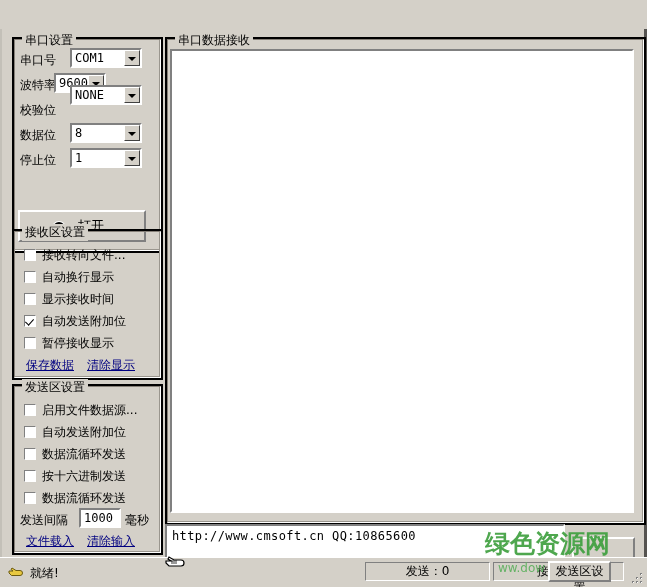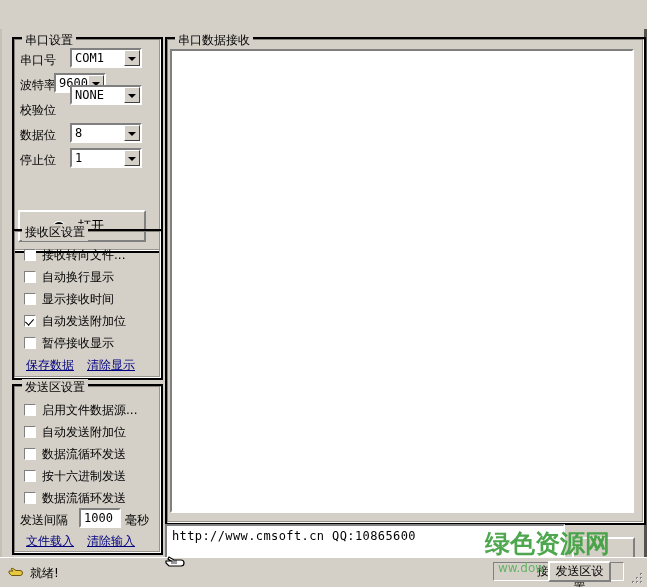--- a/index.html
+++ b/index.html
@@ -574,20 +574,21 @@
     <path d="M2 11 L2 9 L7 9 L4 7 L5 5 L10 8 L17 8 Q20 8 20 11 Q20 14 17 14 L5 14 Z" fill="#ffffff" stroke="#000000" stroke-width="1.2"></path>
     <path d="M7 9 L13 9 M7 11 L13 11" stroke="#000000" stroke-width="0.8" fill="none"></path>
   </svg>
 
   <div class="statusbar">
     <svg class="hand-icon" viewBox="0 0 16 14">
       <path d="M1 8 L1 6 L5 6 L3 4.5 L4 3 L8 5.5 L12 5.5 Q14.5 5.5 14.5 8 Q14.5 10.5 12 10.5 L3.5 10.5 Z" fill="#e8c840" stroke="#6b5a10" stroke-width="1"></path>
     </svg>
     <div class="sb-status">就绪!</div>
 
+    <div class="sb-cell" style="left:365px; width:125px;">发送：0</div>
     <div class="sb-cell" style="left:493px; width:131px;">接收：0</div>
 
     <svg class="grip" viewBox="0 0 14 14">
       <g fill="#808080">
         <rect x="10" y="2" width="2" height="2"></rect>
           <rect x="10" y="6" width="2" height="2"></rect>
           <rect x="6" y="6" width="2" height="2"></rect>
         <rect x="10" y="10" width="2" height="2"></rect>
           <rect x="6" y="10" width="2" height="2"></rect>
           <rect x="2" y="10" width="2" height="2"></rect>

